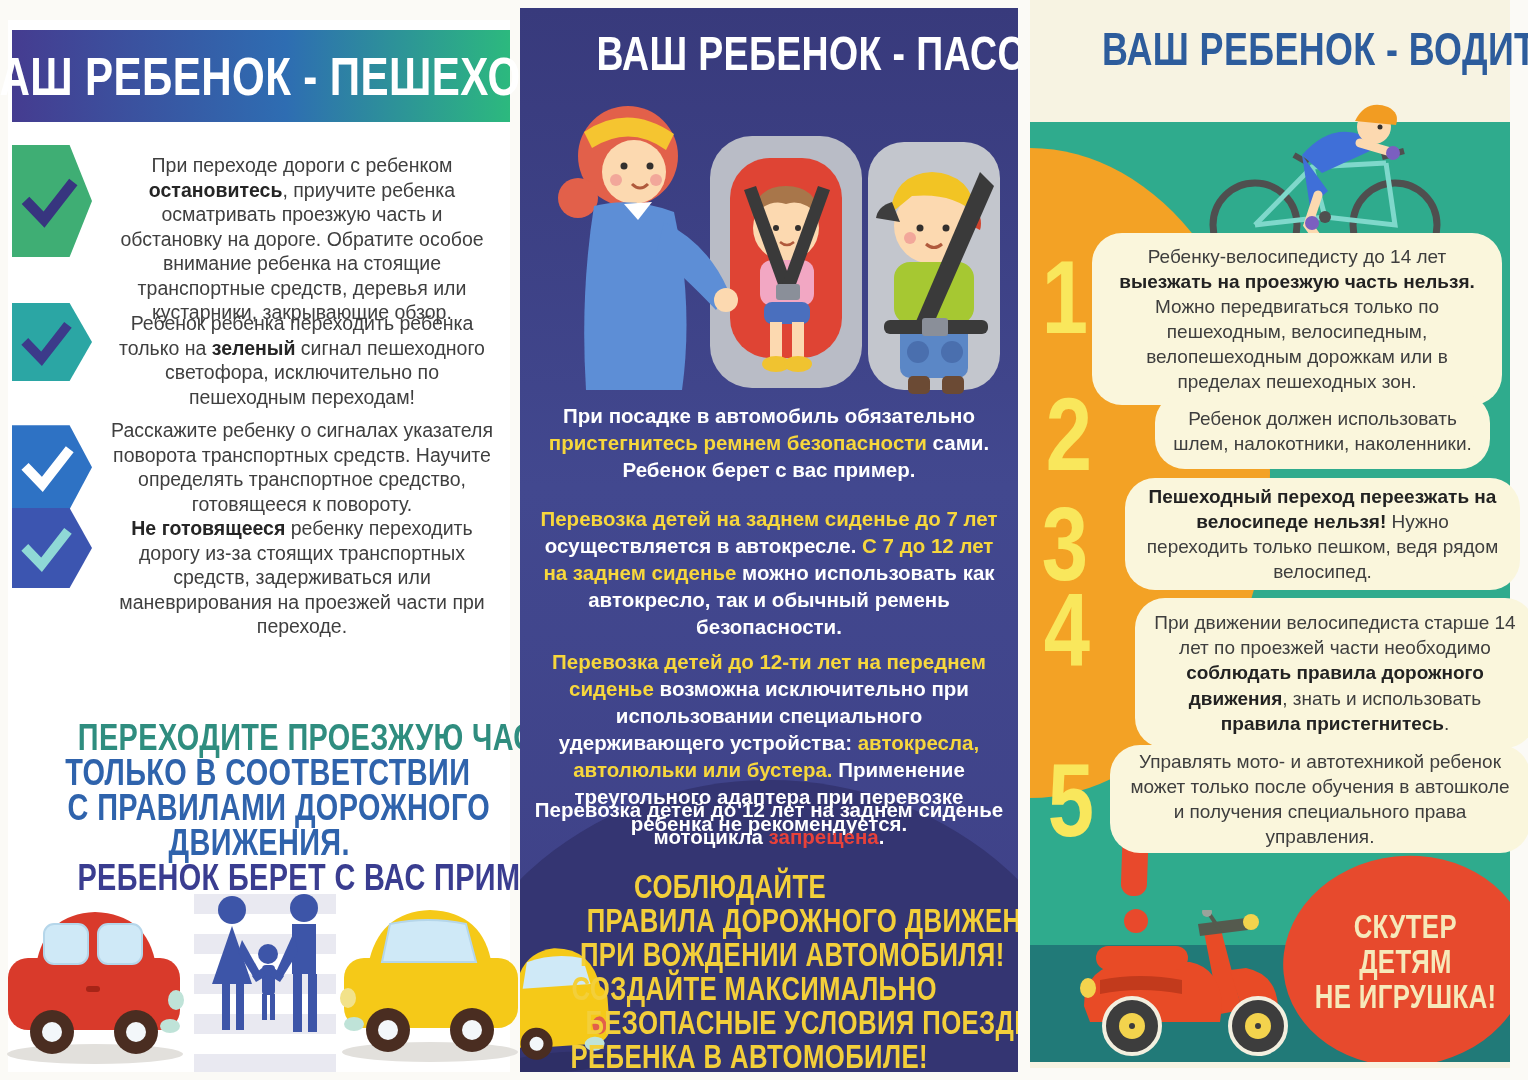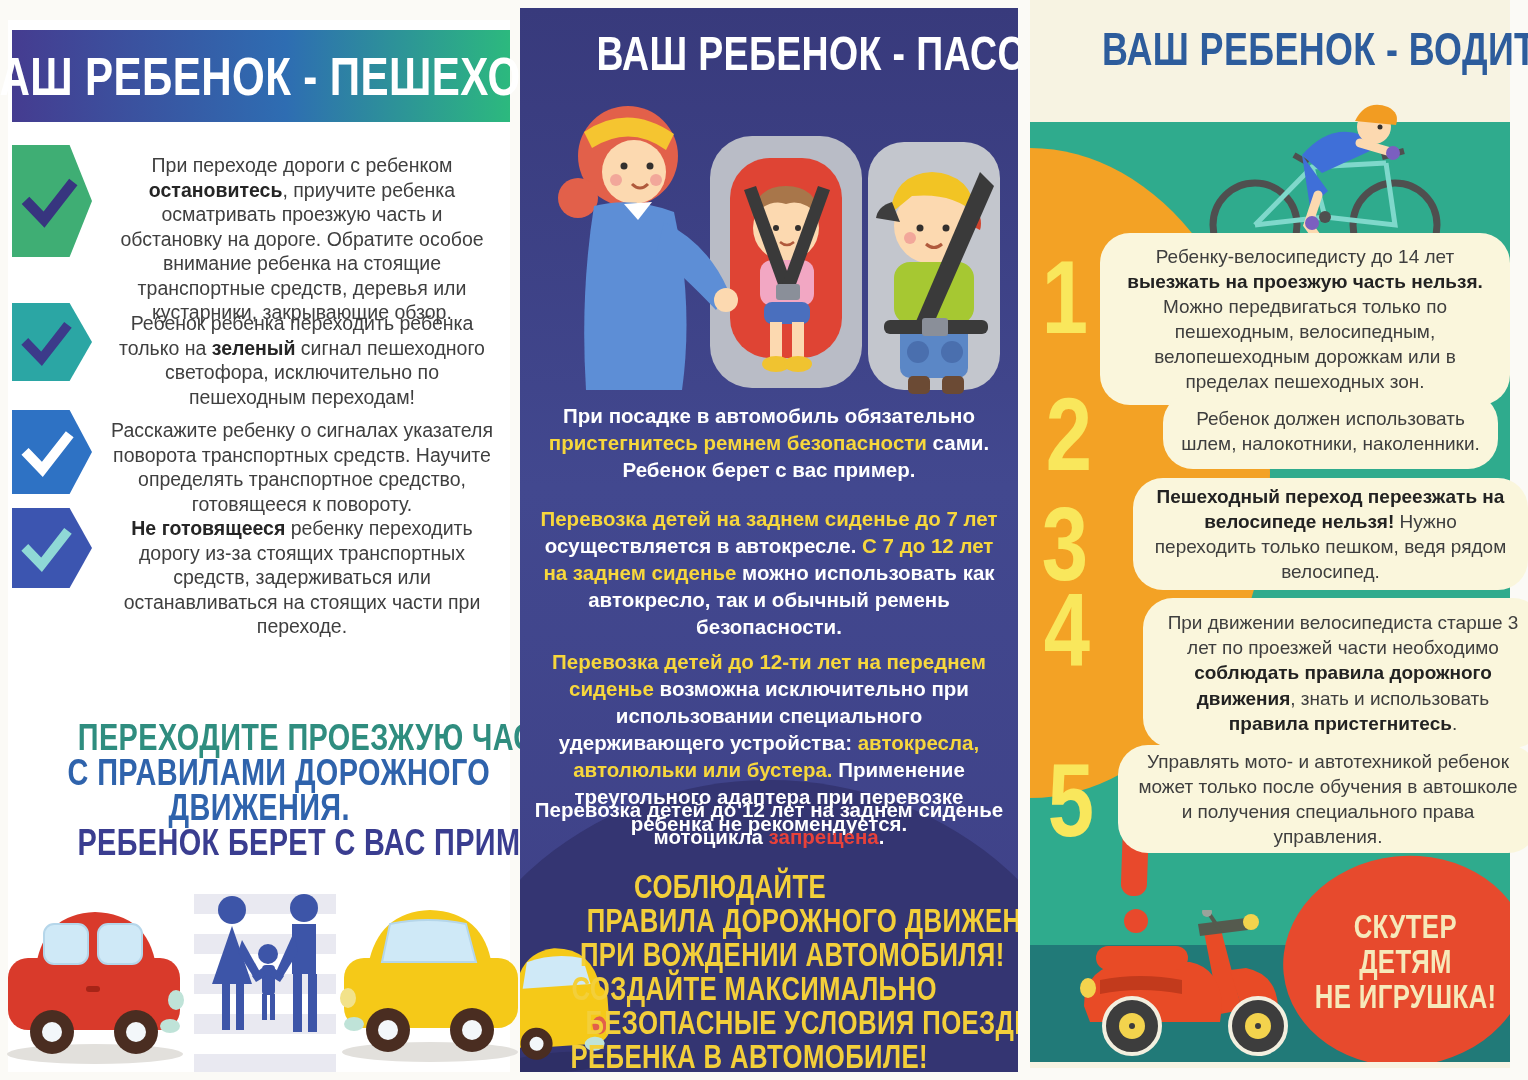--- a/index.html
+++ b/index.html
@@ -60,21 +60,21 @@
   .p3-body{position:absolute;left:0;top:122px;width:480px;height:940px;
     background:#2fab8d;overflow:hidden;}
   .p3-orange{position:absolute;left:-240px;top:26px;width:480px;height:650px;
     border-radius:50%;background:#f3a225;z-index:1;}
   .p3-ground{position:absolute;left:0;right:0;top:823px;bottom:0;background:#217a78;z-index:1;}
   .p3-cyclist{position:absolute;left:160px;top:95px;z-index:3;}
   .num{position:absolute;z-index:2;color:#f9e75c;font-weight:700;
     font-size:104px;line-height:1;transform:scaleX(.8);}
   .ibox{position:absolute;z-index:3;background:#faf6dc;border-radius:30px;
     display:flex;align-items:center;justify-content:center;
-    padding:14px 18px;box-sizing:border-box;margin-left:8px;}
+    padding:14px 18px;box-sizing:border-box;}
   .ibox p{margin:0;text-align:center;font-size:19px;line-height:1.32;color:#3e3e3e;}
   .p3 .seg-b{font-weight:700;color:#222;}
   .n1{left:6px;top:245px;}  .box1{left:62px;top:233px;width:410px;height:172px;}
   .n2{left:10px;top:382px;} .box2{left:125px;top:393px;width:335px;height:76px;}
   .n3{left:6px;top:492px;}  .box3{left:95px;top:478px;width:395px;height:112px;}
   .n4{left:8px;top:578px;}  .box4{left:105px;top:598px;width:400px;height:150px;}
   .n5{left:12px;top:748px;} .box5{left:80px;top:745px;width:420px;height:108px;}
   .p3-excl-bar{position:absolute;left:92px;top:690px;width:26px;height:84px;
     background:#e8492c;border-radius:12px;z-index:2;transform:rotate(2deg);}
   .p3-excl-dot{position:absolute;left:94px;top:787px;width:24px;height:24px;
@@ -107,41 +107,42 @@
 
     <div class="bullet" style="top:283px;">
       <div class="arrow a2">
         <svg width="56" height="56" viewBox="0 0 100 100">
             <path d="M18 55 L42 80 L84 26" fill="none" stroke="#3c3a8a" stroke-width="17" stroke-linecap="square"></path>
           </svg>
       </div>
       <p class="btext"><span class="seg seg-n">Ребенок ребенка переходить ребенка только на </span><span class="seg seg-b">зеленый</span><span class="seg seg-n"> сигнал пешеходного светофора, исключительно по пешеходным переходам!</span></p>
     </div>
 
-    <div class="bullet" style="top:390px;">
+    <div class="bullet" style="top:390px;align-items:center;">
       <div class="arrow a3">
         <svg width="58" height="58" viewBox="0 0 100 100">
             <path d="M18 55 L42 80 L84 26" fill="none" stroke="#ffffff" stroke-width="17" stroke-linecap="square"></path>
           </svg>
       </div>
       <p class="btext"><span class="seg seg-n">Расскажите ребенку о сигналах указателя поворота транспортных средств. Научите определять транспортное средство, готовящееся к повороту.</span></p>
     </div>
 
     <div class="bullet" style="top:488px;">
       <div class="arrow a4">
         <svg width="56" height="56" viewBox="0 0 100 100">
             <path d="M18 55 L42 80 L84 26" fill="none" stroke="#8fd9d6" stroke-width="17" stroke-linecap="square"></path>
           </svg>
       </div>
-      <p class="btext"><span class="seg seg-b">Не готовящееся</span><span class="seg seg-n"> ребенку переходить дорогу из-за стоящих транспортных средств, задерживаться или останавливаться на стоящих части при переходе.</span></p>
+      <p class="btext"><span class="seg seg-b">Не готовящееся</span><span class="seg seg-n"> ребенку переходить дорогу из-за стоящих транспортных средств, задерживаться или маневрирования на проезжей части при переходе.</span></p>
     </div>
 
 
     <div class="p1-slogan">
       <div class="sline c-teal"><span class="cond">ПЕРЕХОДИТЕ ПРОЕЗЖУЮ ЧАСТЬ</span></div>
+      <div class="sline c-blue"><span class="cond">ТОЛЬКО В СООТВЕТСТВИИ</span></div>
       <div class="sline c-blue"><span class="cond">С ПРАВИЛАМИ ДОРОЖНОГО</span></div>
       <div class="sline c-blue"><span class="cond">ДВИЖЕНИЯ.</span></div>
       <div class="sline c-navy"><span class="cond">РЕБЕНОК БЕРЕТ С ВАС ПРИМЕР!</span></div>
     </div>
 
     <div class="p1-art">
       <svg class="art-redcar" width="186" height="172" viewBox="0 0 186 172">
         <ellipse cx="95" cy="158" rx="88" ry="10" fill="#e2e0dc"></ellipse>
         <path d="M36 70 Q44 18 95 16 Q148 18 156 70 Z" fill="#d93a2b"></path>
         <rect x="8" y="62" width="172" height="72" rx="20" fill="#d93a2b"></rect>
@@ -356,21 +357,21 @@
       <p><span class="seg seg-n">Ребенок должен использовать шлем, налокотники, наколенники.</span></p>
     </div>
 
     <div class="num n3 cond">3</div>
     <div class="ibox box3">
       <p><span class="seg seg-b">Пешеходный переход переезжать на велосипеде нельзя!</span><span class="seg seg-n"> Нужно переходить только пешком, ведя рядом велосипед.</span></p>
     </div>
 
     <div class="num n4 cond">4</div>
     <div class="ibox box4">
-      <p><span class="seg seg-n">При движении велосипедиста старше 3 лет по проезжей части необходимо </span><span class="seg seg-b">соблюдать правила дорожного движения</span><span class="seg seg-n">, знать и использовать </span><span class="seg seg-b">правила пристегнитесь</span><span class="seg seg-n">.</span></p>
+      <p><span class="seg seg-n">При движении велосипедиста старше 14 лет по проезжей части необходимо </span><span class="seg seg-b">соблюдать правила дорожного движения</span><span class="seg seg-n">, знать и использовать </span><span class="seg seg-b">правила пристегнитесь</span><span class="seg seg-n">.</span></p>
     </div>
 
     <div class="num n5 cond">5</div>
     <div class="ibox box5">
       <p><span class="seg seg-n">Управлять мото- и автотехникой ребенок может только после обучения в автошколе и получения специального права управления.</span></p>
     </div>
   </section>
 </div>
 
 </body></html>

